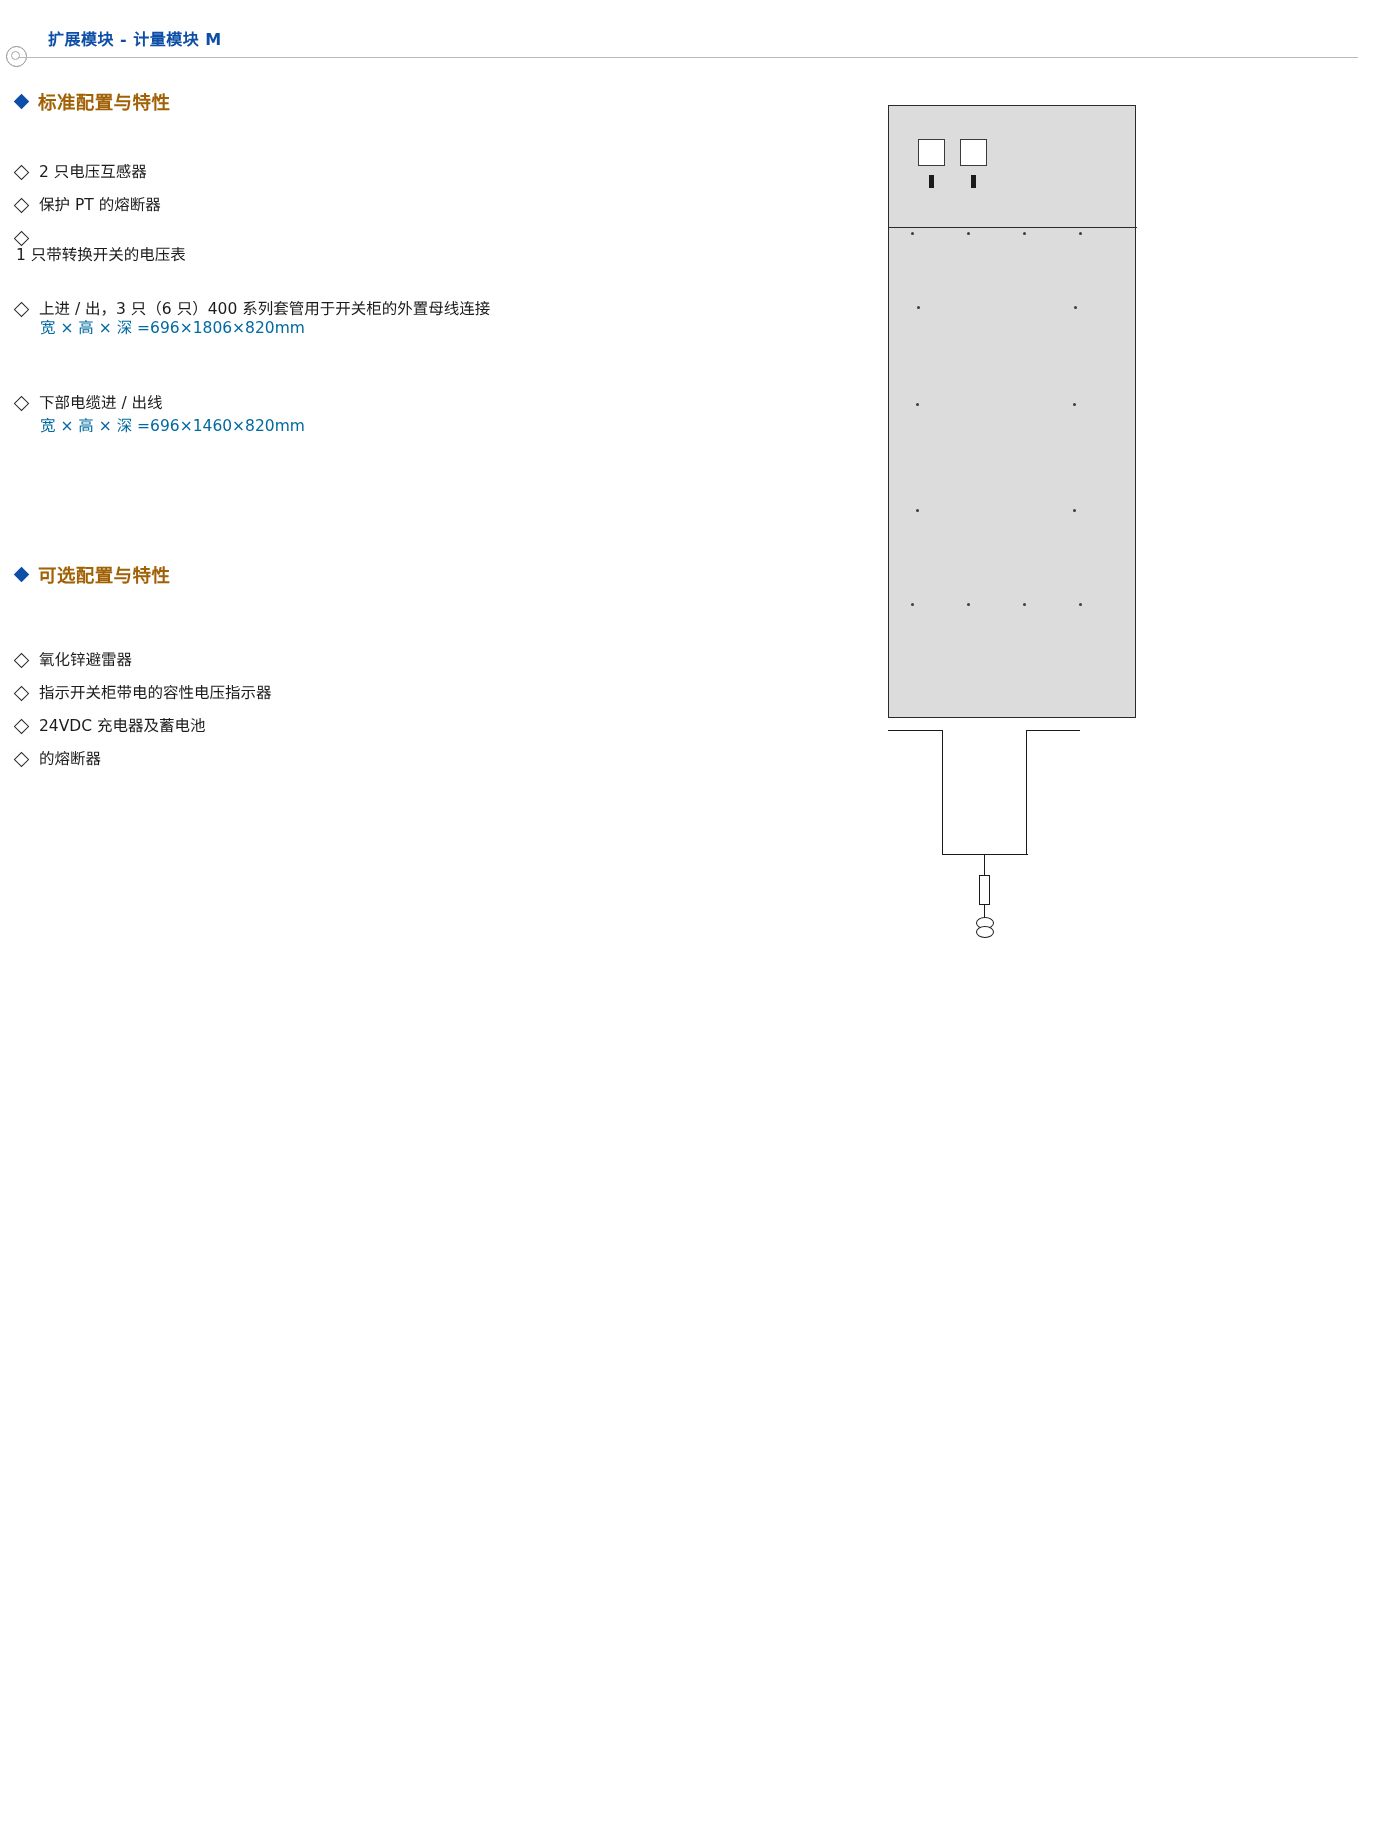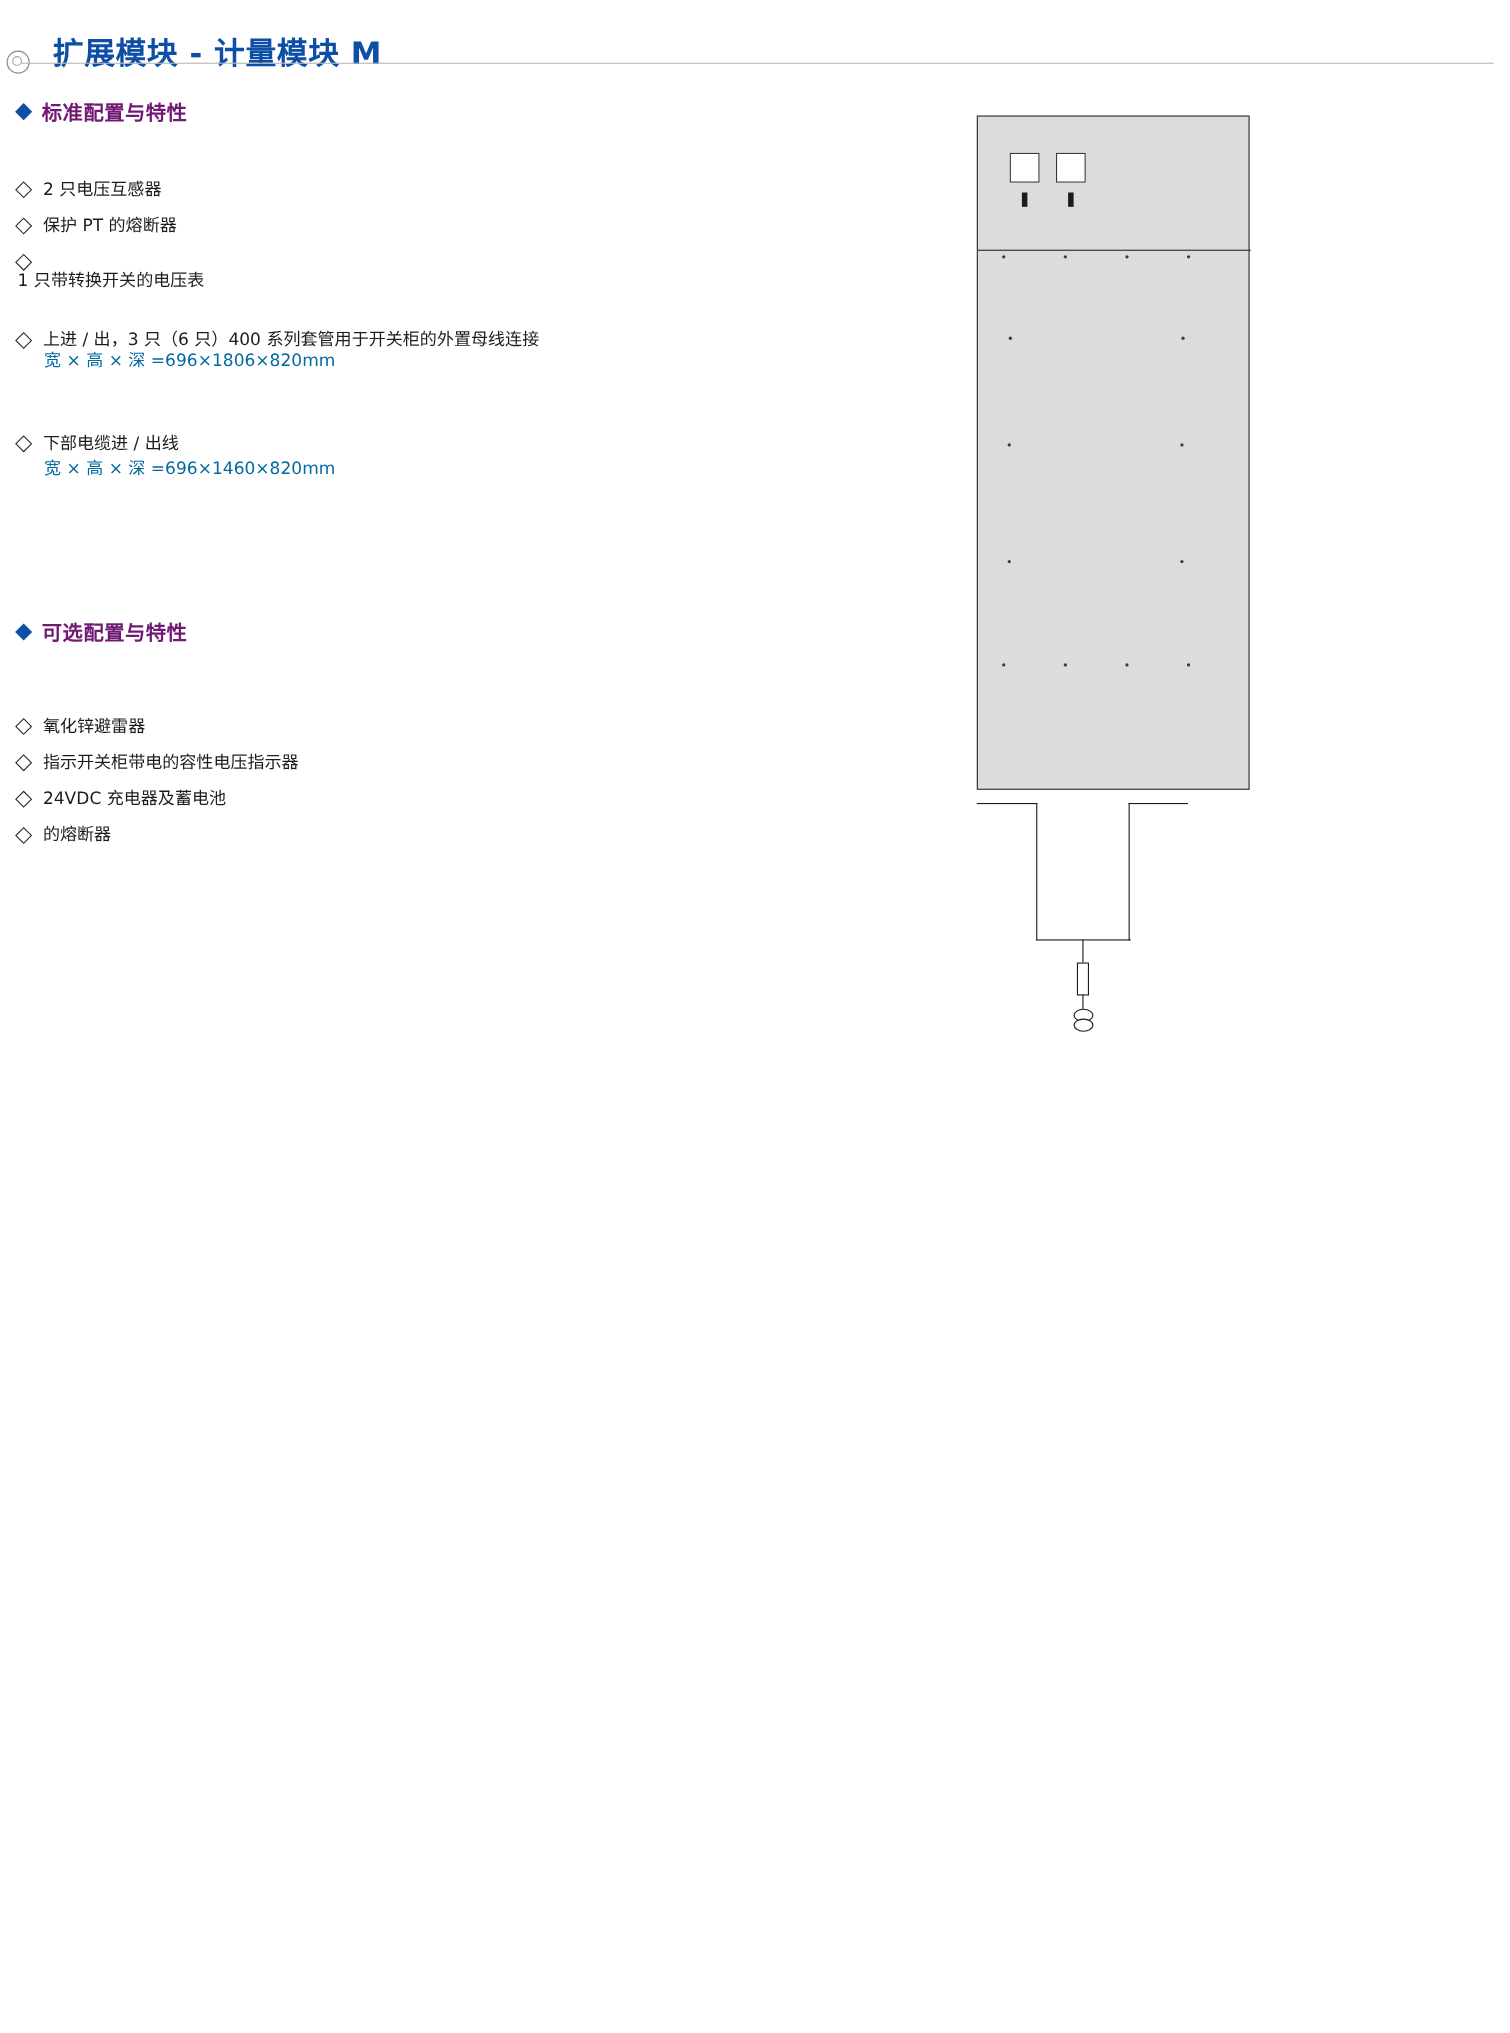--- a/index.html
+++ b/index.html
@@ -49,21 +49,21 @@
     top: 4px;
     width: 7px;
     height: 7px;
     border: 1px solid #a8a8a8;
     border-radius: 50%;
   }
   .header-title {
     position: absolute;
     left: 48px;
     top: 26px;
-    font-size: 28px;
+    font-size: 16px;
     font-weight: bold;
     color: #0d4ea6;
     letter-spacing: 0.5px;
     white-space: nowrap;
   }
 
   
   .section-heading {
     position: absolute;
     display: flex;
@@ -75,21 +75,21 @@
     width: 11px;
     height: 11px;
     background: #0d4ea6;
     transform: rotate(45deg);
     margin-right: 11px;
     flex: 0 0 auto;
   }
   .section-heading .label {
     font-size: 18.5px;
     font-weight: bold;
-    color: #701a75;
+    color: #a16207;
     letter-spacing: 0.4px;
   }
   #heading-standard { left: 16px; top: 88px; }
   #heading-optional { left: 16px; top: 561px; }
 
   
   .bullet {
     position: absolute;
     display: flex;
     align-items: flex-start;

